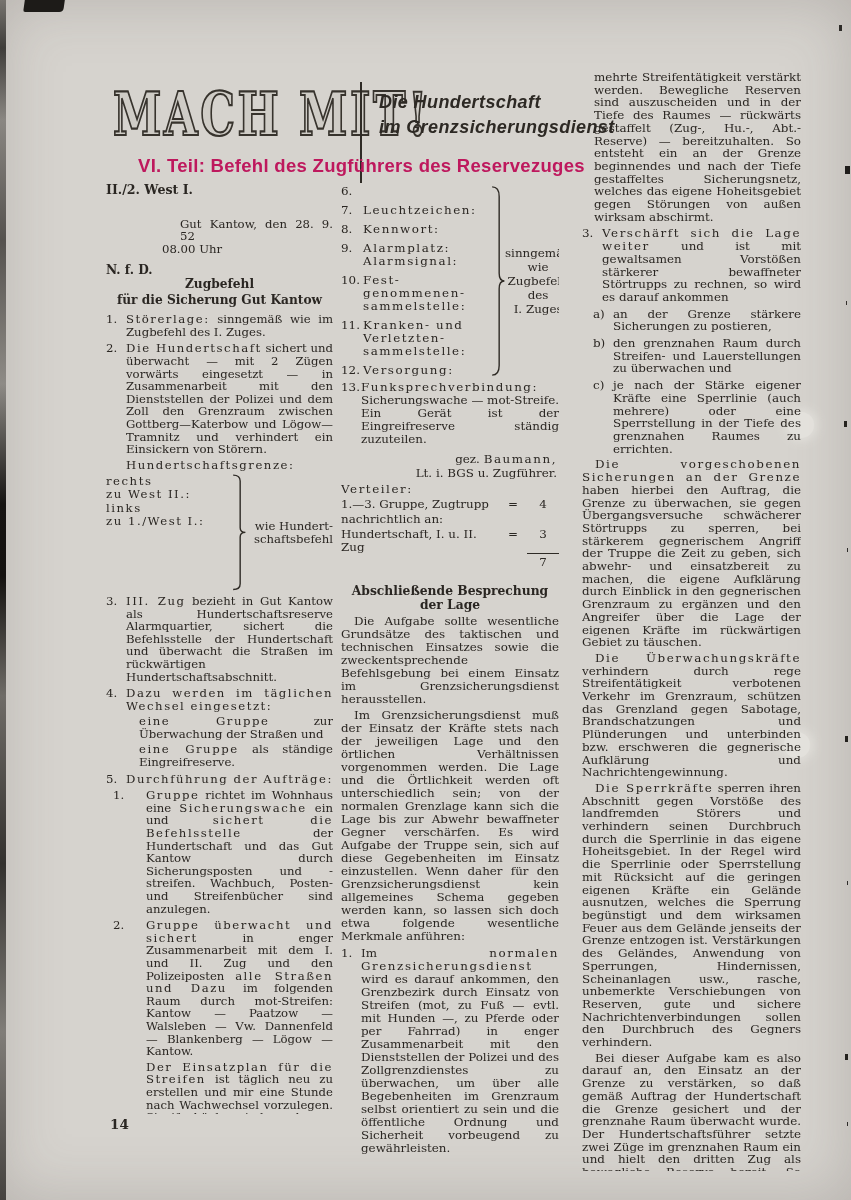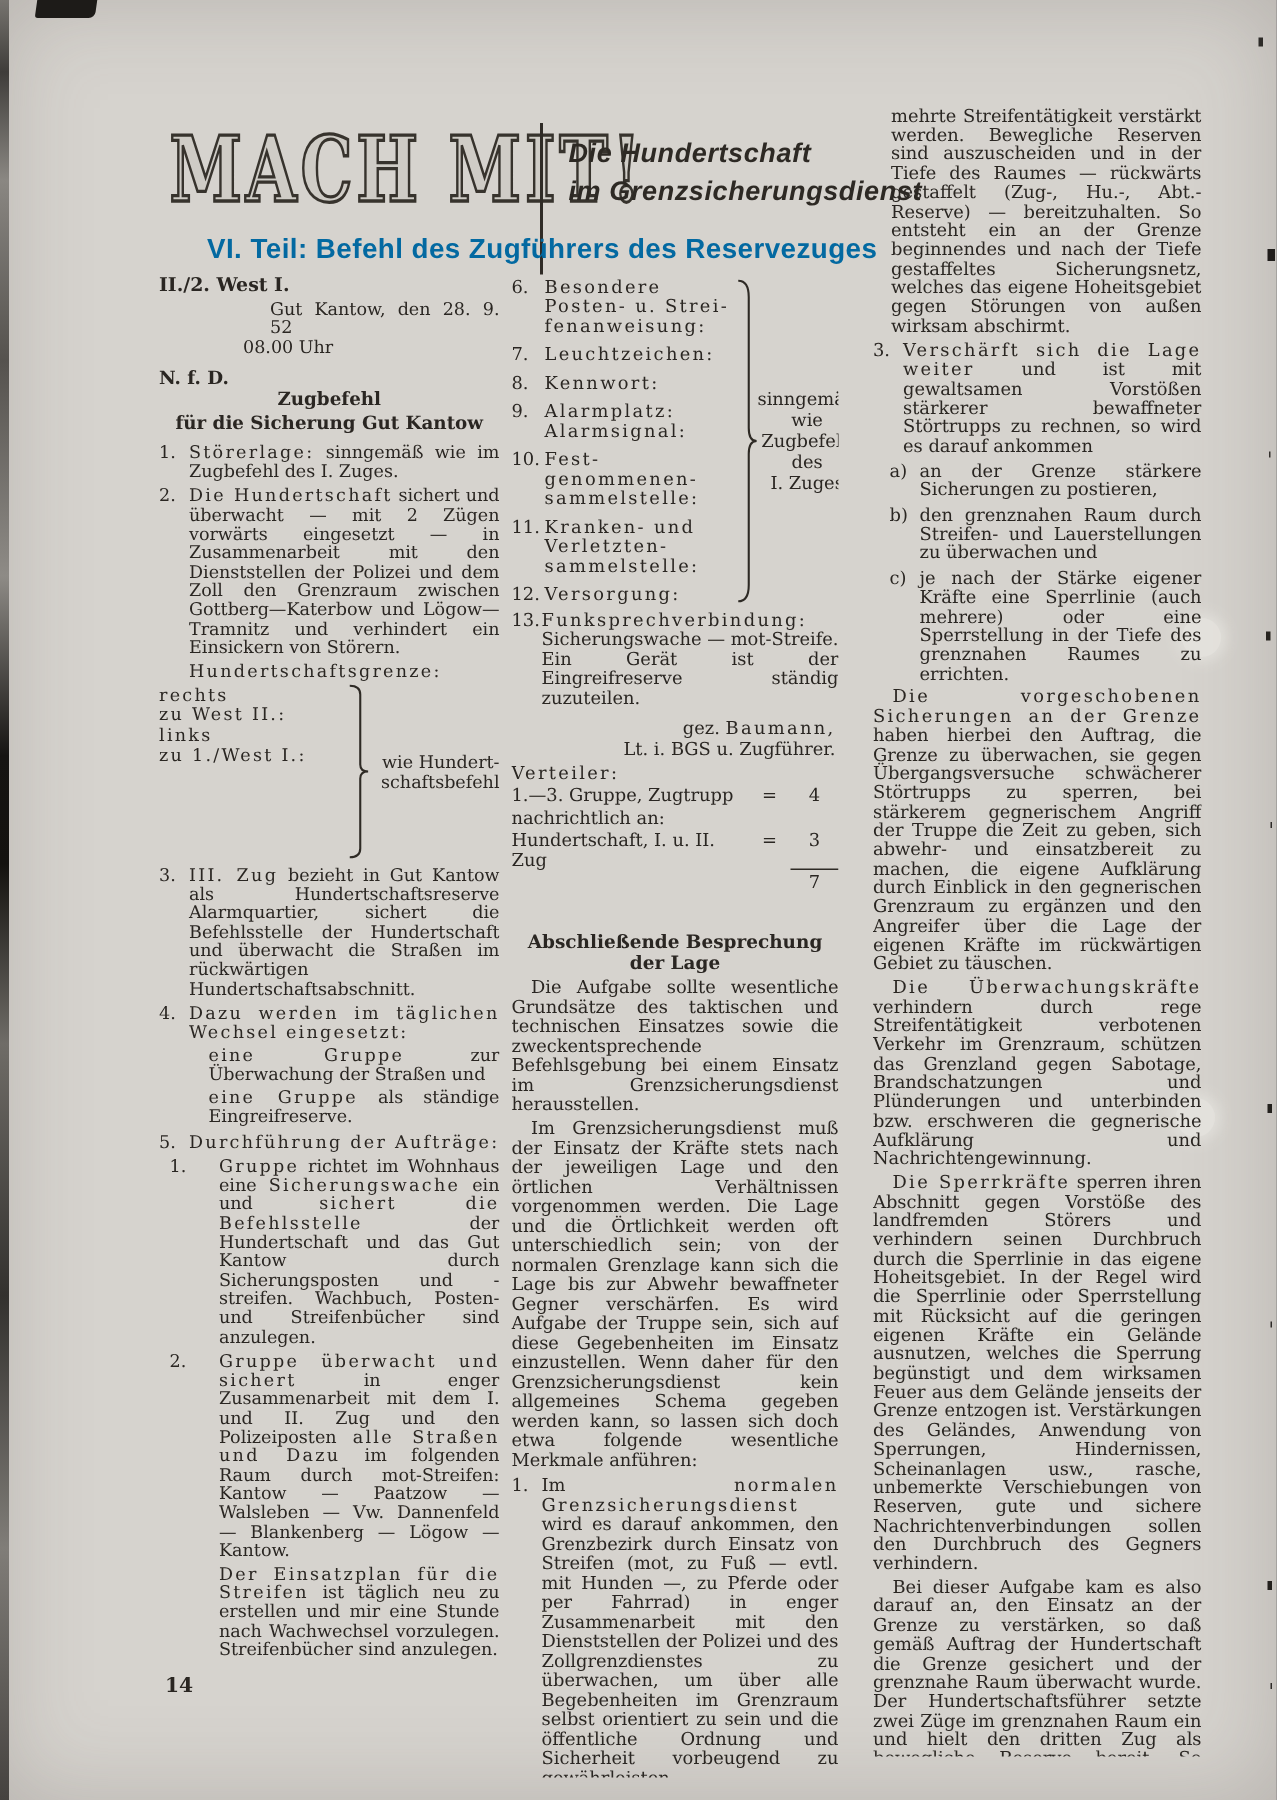--- a/index.html
+++ b/index.html
@@ -19,41 +19,41 @@
 
   
   .logo{position:absolute;left:113px;top:78px;font-family:"DejaVu Serif",serif;
     font-weight:bold;font-size:52px;letter-spacing:3px;white-space:nowrap;
     color:#cfccc6;-webkit-text-stroke:1.9px #37332d;
     transform:scale(.84,1.16);transform-origin:top left;}
   .mast-divider{position:absolute;left:360px;top:82px;width:2px;height:101px;background:#2f2b26;}
   .subtitle{position:absolute;left:379px;top:90px;font-family:"Liberation Sans",sans-serif;
     font-style:italic;font-weight:600;font-size:18px;line-height:25px;color:#2d2924;letter-spacing:.4px;}
   .headline{position:absolute;left:138px;top:155px;font-family:"Liberation Sans",sans-serif;
-    font-weight:bold;font-size:18.5px;color:#0369a1;letter-spacing:.3px;white-space:nowrap;}
+    font-weight:bold;font-size:18.5px;color:#be185d;letter-spacing:.3px;white-space:nowrap;}
 
   
   .col{position:absolute;overflow:hidden;text-align:justify;hyphens:auto;-webkit-hyphens:auto;}
   #colL{left:106px;top:184px;width:227px;height:930px;font-size:11.7px;line-height:12.6px;}
   #colM{left:341px;top:185px;width:218px;height:1000px;font-size:11.9px;line-height:13px;}
   #colR{left:582px;top:71px;width:219px;height:1100px;font-size:11.9px;line-height:12.7px;}
 
   .sp{letter-spacing:.13em;}
   .b{font-weight:bold;}
   .blk{margin-top:3px;}
   .blk:first-child{margin-top:0;}
   .item{display:flex;margin-top:4px;}
   .item .num{flex:0 0 20px;}
   .item .body{flex:1;text-align:justify;}
   .item.ind1{margin-left:7px;} .item.ind1 .num{flex:0 0 33px;}
   .item.ind2{margin-left:11px;} .item.ind2 .num{flex:0 0 20px;}
   .para{text-align:justify;}
   .para.fi{text-indent:13px;}
   .ml{margin-left:20px;} .ml2{margin-left:33px;} .ml3{margin-left:40px;} .mlh{margin-left:12px;}
-  .centerb{text-align:center;margin-top:26px;margin-bottom:2px;font-size:12.3px;}
+  .centerb{text-align:center;margin-top:15px;margin-bottom:2px;font-size:12.3px;}
   .rightal{text-align:right;margin-top:6px;padding-right:2px;}
   .sigline{line-height:14px;}
 
   .bracegrp{display:flex;align-items:stretch;margin-top:3px;margin-bottom:4px;}
   .bg-items{flex:0 0 150px;}
   .bracegrp.small .bg-items{flex:0 0 126px;}
   .bg-item{display:flex;margin-top:6px;}
   .bg-item:first-child{margin-top:0;}
   .bg-item .num{flex:0 0 22px;}
   .bracegrp.small .bg-item{margin-top:1px;}
@@ -64,21 +64,21 @@
   .bracegrp.small .bg-note{text-align:right;padding-left:7px;line-height:13px;}
 
   .vrow{display:flex;margin-top:2px;}
   .vlabel{flex:1;text-align:left;}
   .veq{flex:0 0 28px;text-align:center;}
   .vval{flex:0 0 32px;text-align:center;}
   .vval.ul{border-bottom:1.3px solid #2e2a25;}
 
   .meta{margin-bottom:6px;}
   .meta-unit{font-weight:bold;font-size:12.6px;}
-  .meta-place{margin-left:74px;margin-top:3px;}
+  .meta-place{margin-left:74px;margin-top:21px;}
   .meta-time{margin-left:56px;}
   .meta-nfd{font-weight:bold;margin-top:9px;font-size:12.2px;}
   .order-title{text-align:center;font-weight:bold;margin-top:1px;font-size:12.2px;}
   .order-subtitle{text-align:center;font-weight:bold;margin-top:3px;margin-bottom:7px;font-size:12.2px;}
 
   .pagenum{position:absolute;left:110px;top:1116px;font-weight:bold;font-size:13.5px;}
 </style>
 </head>
 <body>
 
@@ -166,25 +166,20 @@
         <div class="blk para ml3"><span class="sp ">Der Einsatzplan für die Streifen</span><span class=""> ist täglich neu zu erstellen und mir eine Stunde nach Wachwechsel vorzulegen. Streifenbücher sind anzulegen.</span></div>
       </div>
   </div>
 
   <div class="col" id="colM">
     <div>
         <div class="blk bracegrp">
           <div class="bg-items">
             <div class="bg-item">
               <div class="num">6.</div>
-              <div class="bg-body">
-                <div class="bg-line sp">Besondere</div>
-                <div class="bg-line sp">Posten- u. Strei-</div>
-                <div class="bg-line sp">fenanweisung:</div>
-              </div>
             </div>
             <div class="bg-item">
               <div class="num">7.</div>
               <div class="bg-body">
                 <div class="bg-line sp">Leuchtzeichen:</div>
               </div>
             </div>
             <div class="bg-item">
               <div class="num">8.</div>
               <div class="bg-body">

